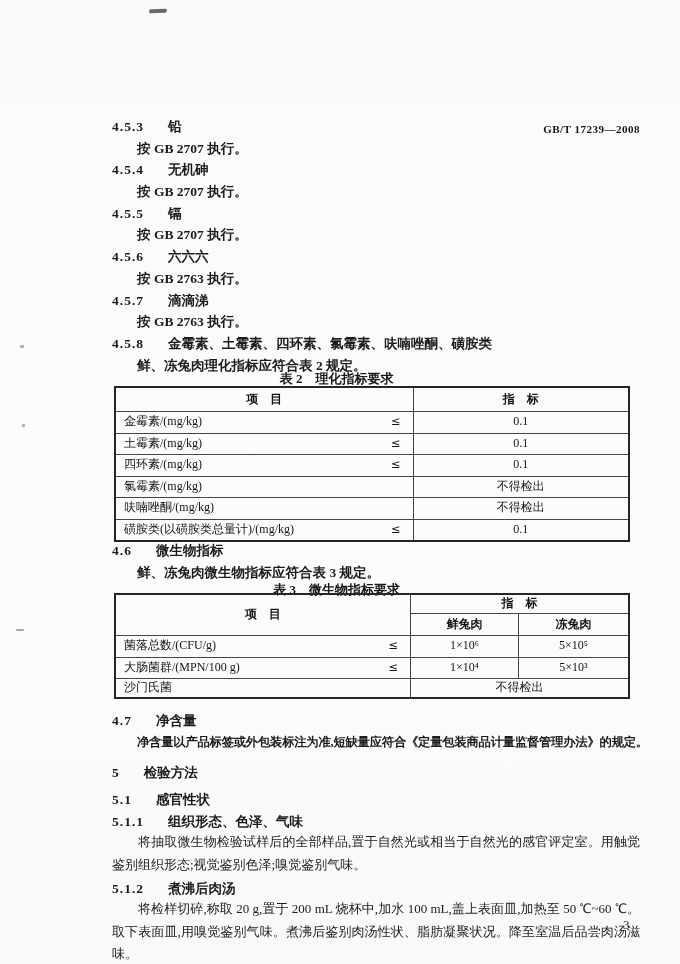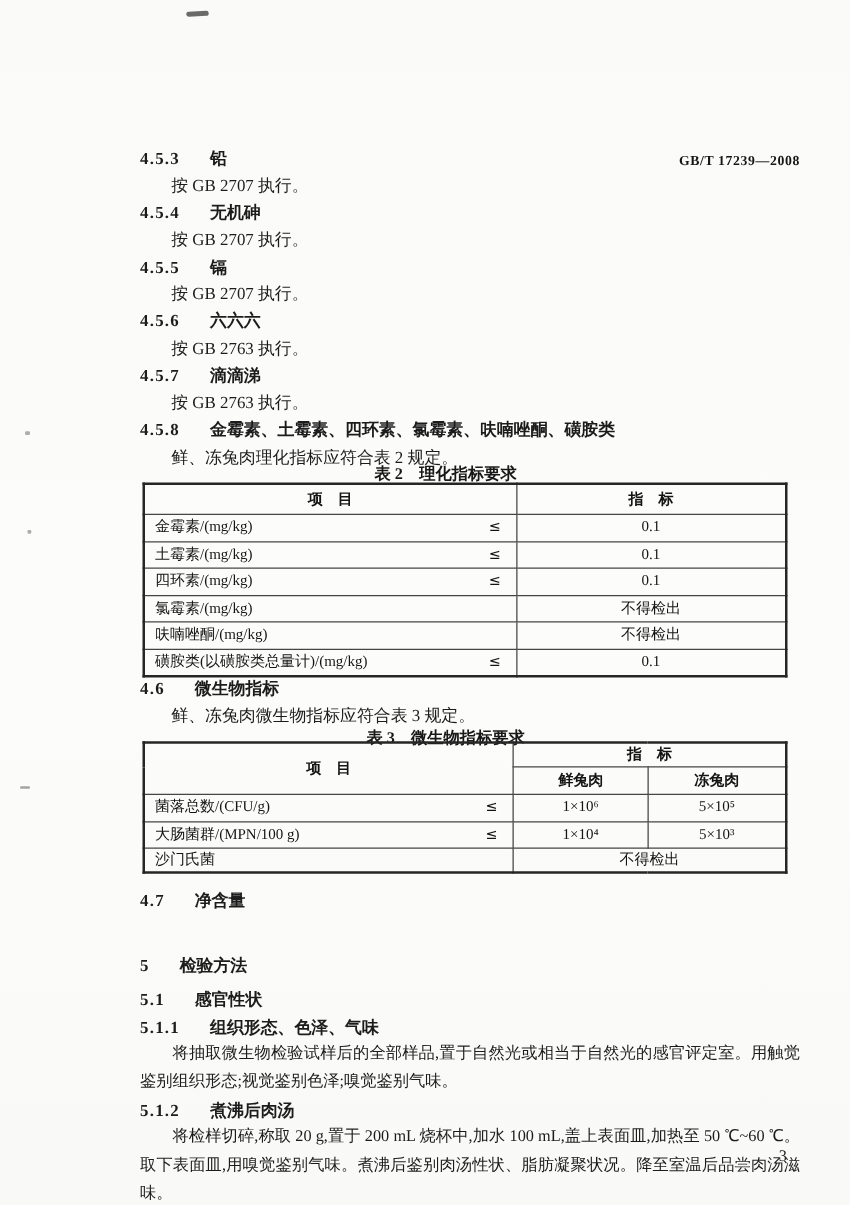--- a/index.html
+++ b/index.html
@@ -11,23 +11,23 @@
   }
   .doc-number {
     position:absolute; top:96px; right:40px;
     font-size:11px; font-weight:700; letter-spacing:.5px; color:#161616;margin-top:27px;
   }
   .clause-stack { position:absolute; left:112px; right:40px; font-size:13.5px; }
   .stack-top { top:116px; }
   .line { height:21.7px; line-height:21.7px; white-space:nowrap; overflow:visible; }
   .heading { font-weight:700; }
   .heading .num { letter-spacing:1px; margin-right:24px; }
-  .body-line { padding-left:25px; font-weight:400; }
+  .body-line { padding-left:25px; font-weight:700; }
   .tbl-caption {
-    position:absolute; left:130px; width:453px; text-align:center;
+    position:absolute; left:110px; width:453px; text-align:center;
     font-size:13px; font-weight:700; color:#181818;
   }
   table.std {
     position:absolute; left:114px; width:516px;
     border-collapse:collapse; table-layout:fixed;
     font-size:12px; color:#141414;
     border:2px solid #262626;
   }
   table.std th, table.std td {
     border:1px solid #454545; padding:0 8px;
@@ -156,20 +156,21 @@
     </tr>
     <tr class="last">
       <td class="item">沙门氏菌</td>
       <td class="val" colspan="2">不得检出</td>
     </tr>
   </tbody>
     </table>
 
   <div class="clause-stack" style="top:710px;">
     <div class="line heading"><span class="num">4.7</span><span>净含量</span></div>
+    <div class="line body-line one-line-body">净含量以产品标签或外包装标注为准,短缺量应符合《定量包装商品计量监督管理办法》的规定。</div>
   </div>
 
   <div class="clause-stack" style="top:762px;">
     <div class="line heading"><span class="num">5</span><span>检验方法</span></div>
   </div>
 
   <div class="clause-stack" style="top:789px;">
     <div class="line heading"><span class="num">5.1</span><span>感官性状</span></div>
   </div>
 

